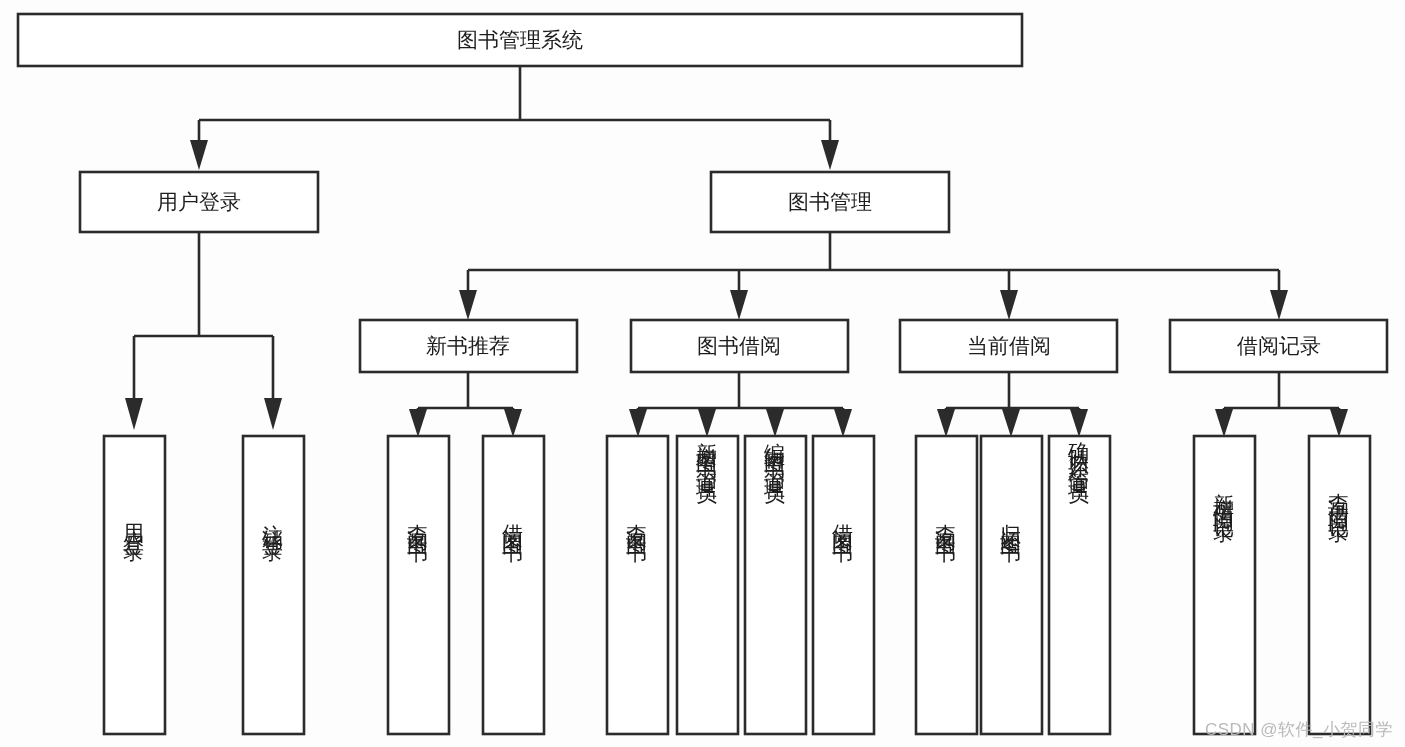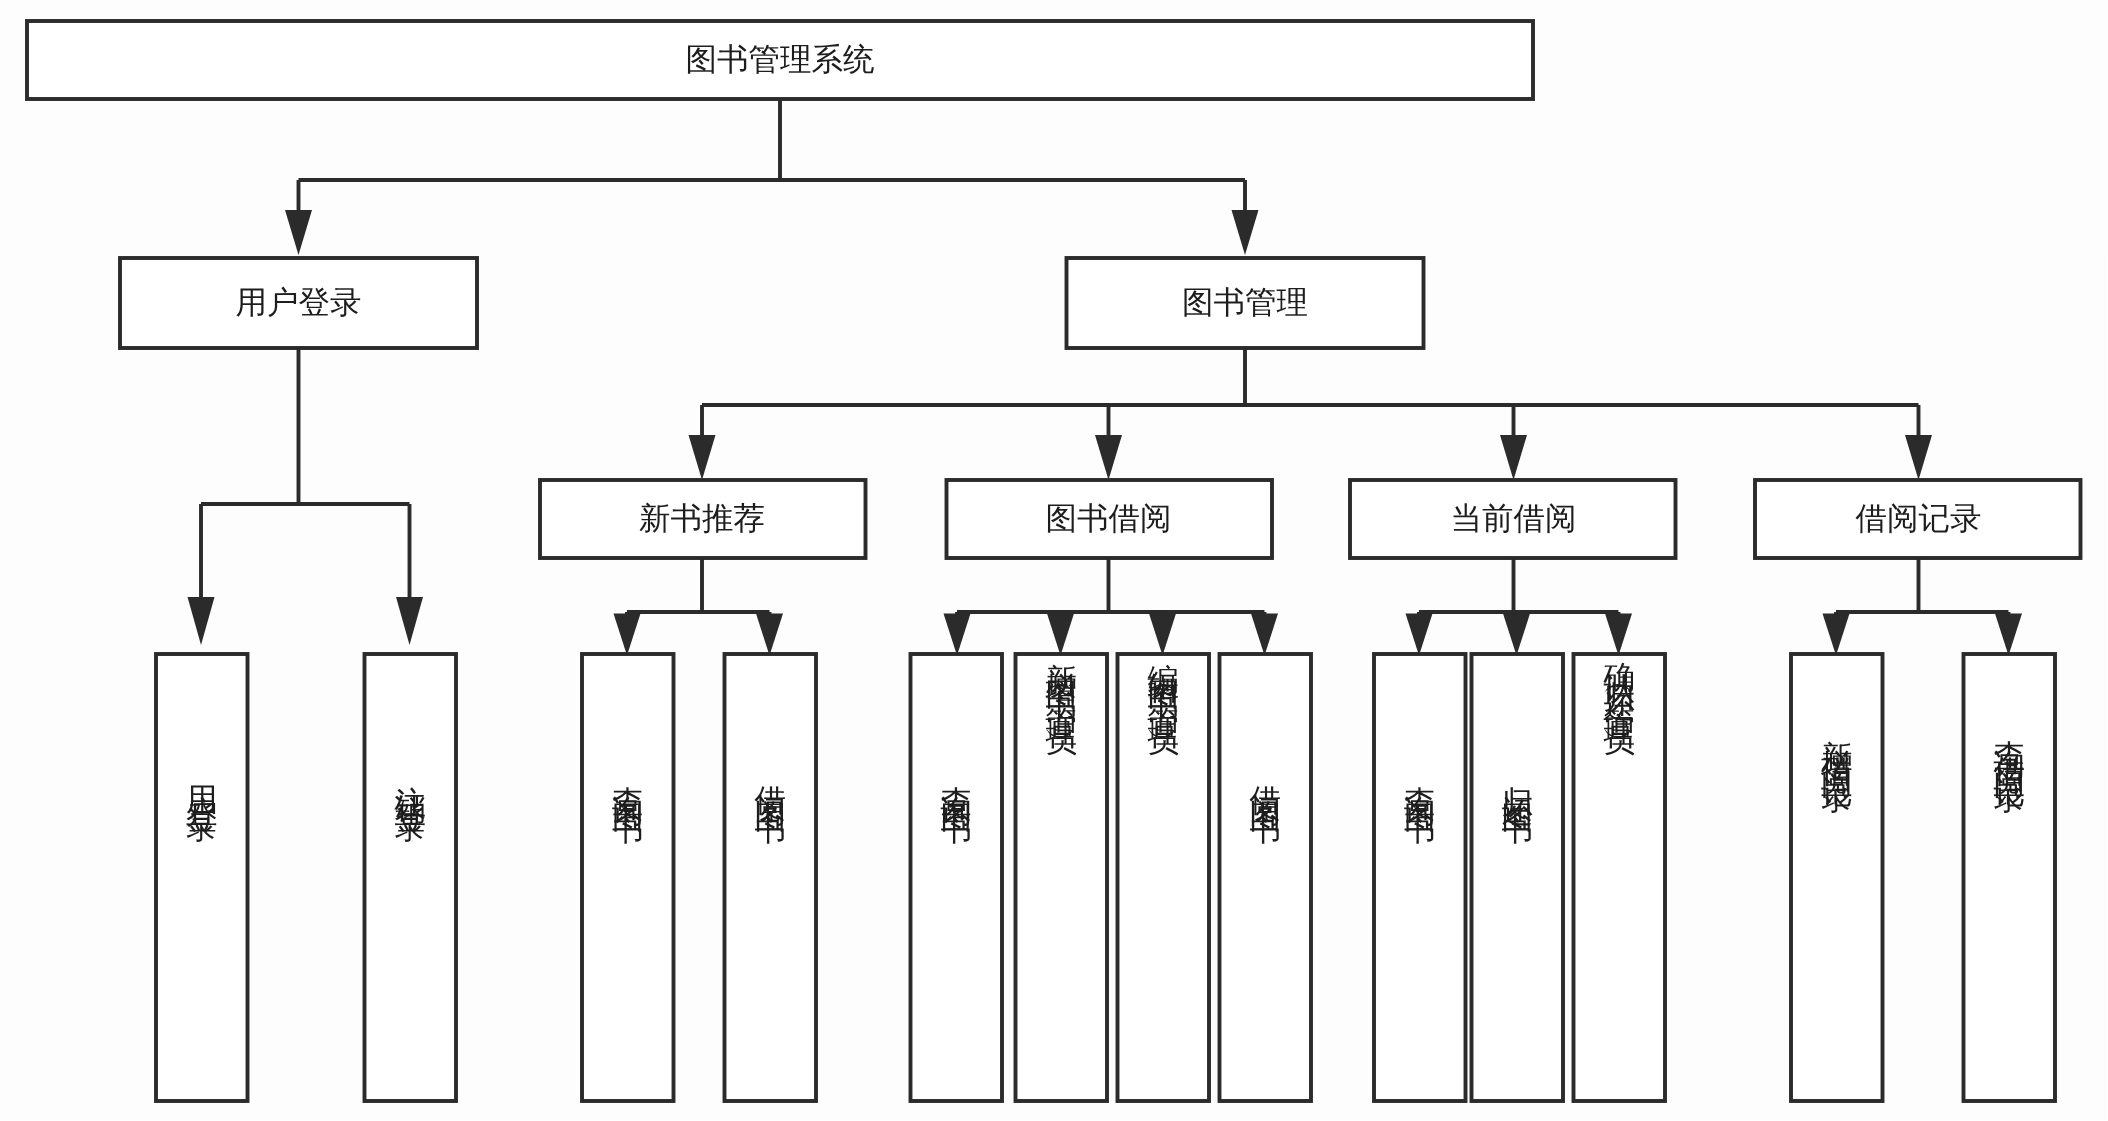--- a/index.html
+++ b/index.html
@@ -243,14 +243,15 @@
       <text class="node-label-v" x="1224" y="494" style="writing-mode:tb; letter-spacing:6px;">新增借阅记录</text>
     </g>
 
     <g>
       <rect class="node-rect" x="1309" y="436" width="61" height="298"></rect>
       <text class="node-label-v" x="1339" y="494" style="writing-mode:tb; letter-spacing:6px;">查询借阅记录</text>
     </g>
 
   </svg>
 
+  <div class="watermark">CSDN @软件_小贺同学</div>
 
 </div>
 
 </body></html>

